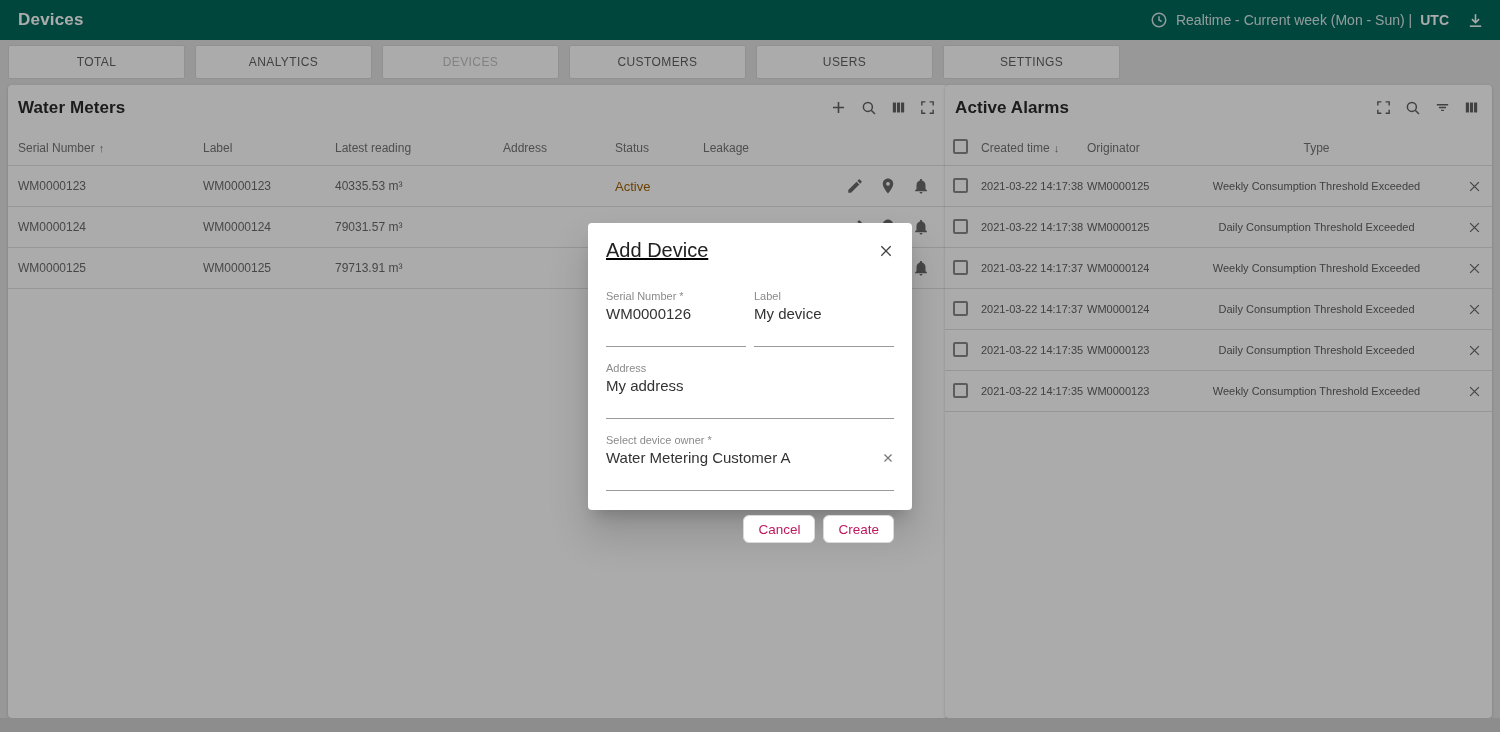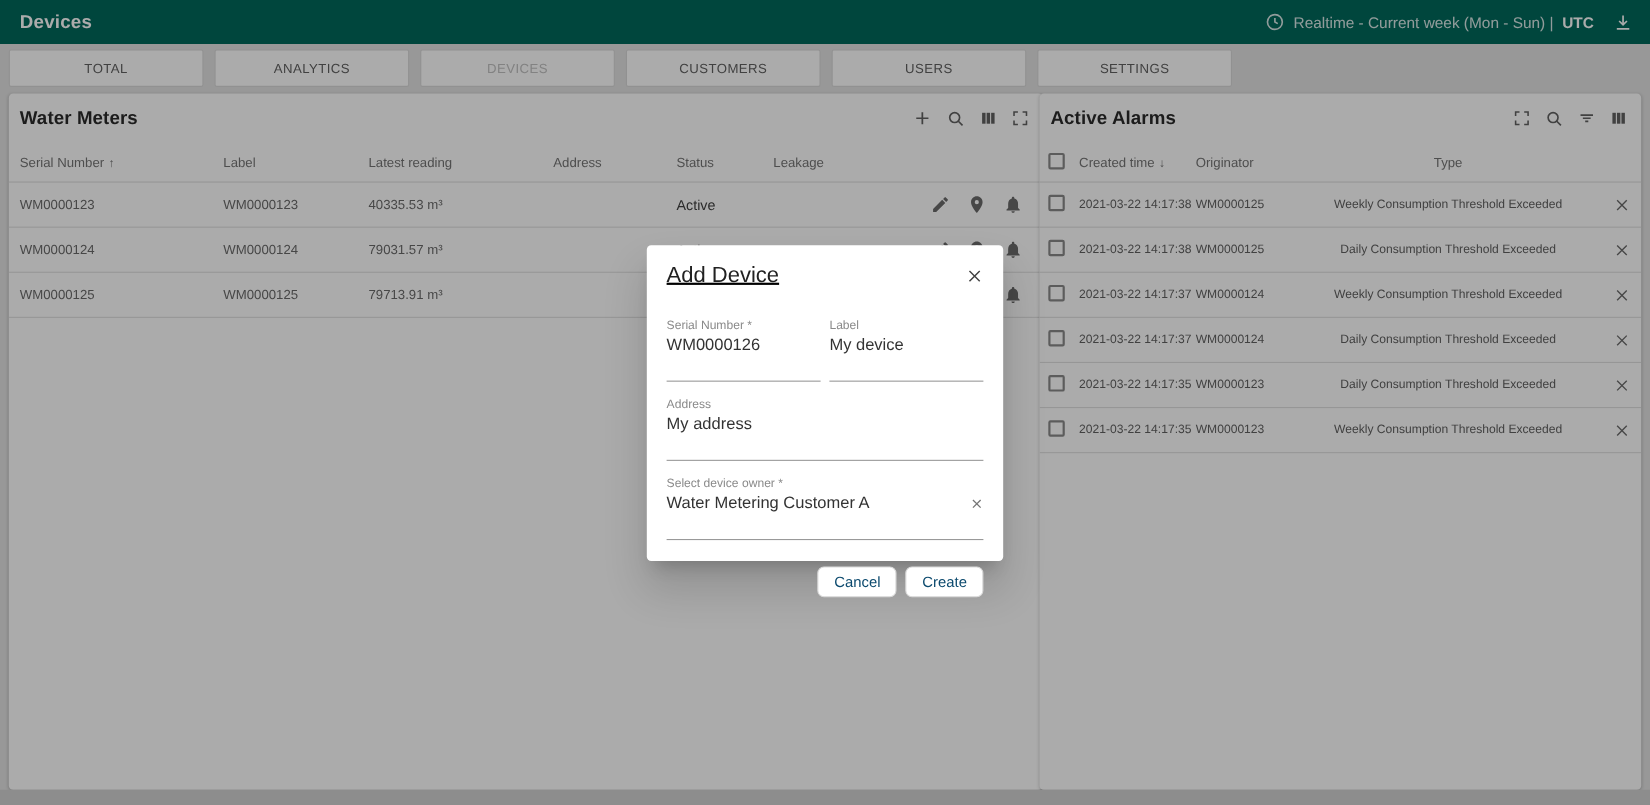--- a/index.html
+++ b/index.html
@@ -37,21 +37,21 @@
 
   
   .wm-grid { display:grid; grid-template-columns:185px 132px 168px 112px 88px 1fr 100px;
     align-items:center; padding:0 14px 0 10px; }
   .wm-header { height:36px; border-bottom:1px solid #e0e0e0; color:#757575;
     font-size:12px; font-weight:500; }
   .wm-row { height:41px; border-bottom:1px solid #e0e0e0; color:#6b6b6b; font-size:12px; }
   .sort-arrow { font-size:11px; margin-left:4px; color:#757575; }
   .dot { width:19px; height:19px; border-radius:50%; background:#2ecc71; margin-left:14px; }
   .row-actions { display:flex; justify-content:flex-end; gap:15px; padding-right:4px; }
-  .status-cell { font-size:13px; color:#404040; }
+  .status-cell { font-size:13px; color:#a16207; }
 
   
   .al-grid { display:grid; grid-template-columns:28px 106px 96px 1fr 34px;
     align-items:center; padding:0 10px 0 8px; }
   .al-header { height:36px; border-bottom:1px solid #e0e0e0; color:#757575;
     font-size:12px; font-weight:500; }
   .al-row { height:41px; border-bottom:1px solid #e0e0e0; color:#616161; font-size:11px; }
   .al-type { padding-left:2px;text-align:center; }
   .checkbox { width:15px; height:15px; border:2px solid #8a8a8a; border-radius:2px;
     display:inline-block; cursor:pointer; }
@@ -67,21 +67,21 @@
   .modal-title { font-size:20px; font-weight:500; color:#212121; }
   .modal-close { cursor:pointer; display:inline-flex; }
   .field-pair { display:grid; grid-template-columns:1fr 1fr; column-gap:8px; }
   .field { margin-bottom:15px; }
   .field-label { font-size:11px; color:#8a8a8a; margin-bottom:3px; }
   .field-value { font-size:15px; color:#333; padding-bottom:24px; border-bottom:1px solid #999;
     display:flex; align-items:center; justify-content:space-between; cursor:text; }
   .clear-btn { cursor:pointer; display:inline-flex; }
   .modal-footer { display:flex; justify-content:flex-end; gap:8px; margin-top:24px; }
   .dlg-btn { height:28px; padding:0 14px; background:#fff; border:1px solid #d9d9d9;
-    border-radius:6px; color:#0c4a6e; font-size:13.5px; font-weight:500;
+    border-radius:6px; color:#be185d; font-size:13.5px; font-weight:500;
     font-family:"Liberation Sans", sans-serif; cursor:pointer; }
 
   .footer-strip { position:absolute; top:718px; left:0; width:1500px; height:14px;
     background:#d2d2d2; }
 
   svg { display:block; }
 </style>
 </head>
 <body>
 

